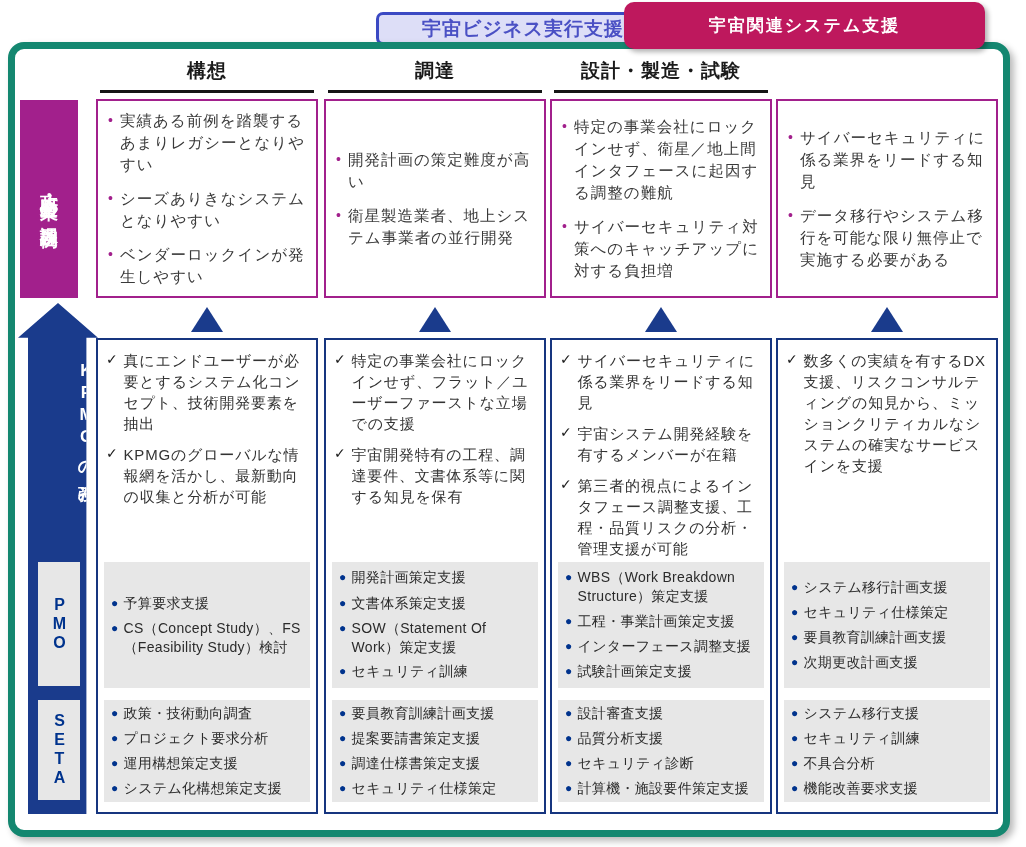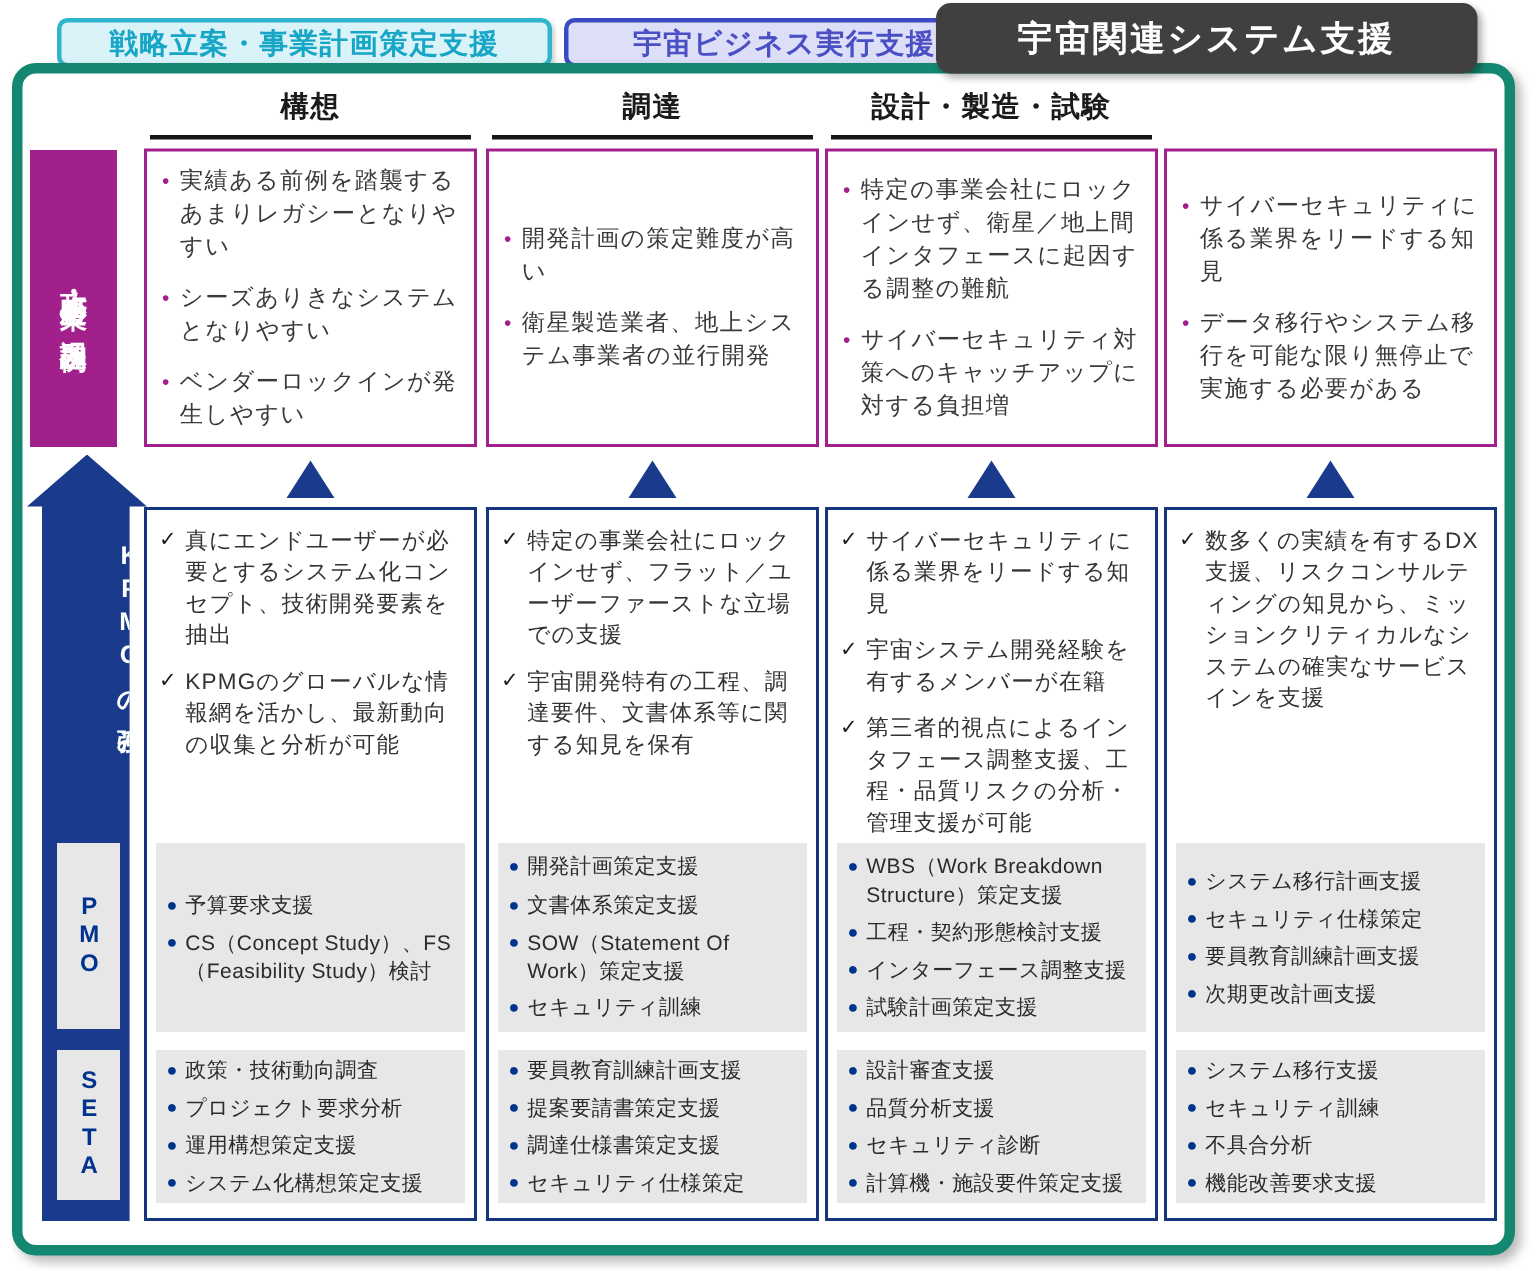--- a/index.html
+++ b/index.html
@@ -6,21 +6,21 @@
   body{width:1026px;height:847px;background:#ffffff;font-family:"Liberation Sans","DejaVu Sans",sans-serif;overflow:hidden;}
   .canvas{position:relative;width:1026px;height:847px;background:#fff;}
 
   
   .tab{position:absolute;top:12px;height:33px;display:flex;align-items:center;justify-content:center;
        font-weight:bold;font-size:19px;letter-spacing:1px;border-radius:7px;box-sizing:border-box;z-index:1;
        box-shadow:2px 2px 3px rgba(0,0,0,.18);}
   .tab1{left:38px;width:330px;background:#d9f3f9;border:3px solid #2fb5cd;color:#18a6c6;}
   .tab2{left:376px;width:266px;background:#dddef7;border:3px solid #3b49c3;color:#4a50c4;padding-left:28px;}
   .tab3{position:absolute;left:624px;top:2px;width:361px;height:47px;display:flex;align-items:center;justify-content:center;
-        background:#404040;border-radius:10px;color:#fff;font-weight:bold;font-size:23px;letter-spacing:2px;z-index:3;
+        background:#be185d;border-radius:10px;color:#fff;font-weight:bold;font-size:17px;letter-spacing:2px;z-index:3;
         box-shadow:3px 3px 5px rgba(0,0,0,.3);}
 
   
   .main{position:absolute;left:8px;top:42px;width:1002px;height:795px;background:#fff;border:7px solid #148770;
         border-radius:16px;box-sizing:border-box;z-index:2;box-shadow:4px 4px 7px rgba(0,0,0,.28);}
 
   
   .colhead{position:absolute;top:58px;height:32px;z-index:4;display:flex;align-items:flex-start;justify-content:center;
            border-bottom:3px solid #161616;font-size:19px;font-weight:600;color:#1b1b1b;letter-spacing:1px;}
 
@@ -63,23 +63,20 @@
   
   .c1{left:96px;} .c2{left:324px;} .c3{left:550px;} .c4{left:776px;}
   .h1{left:100px;width:214px;} .h2{left:328px;width:214px;} .h3{left:554px;width:214px;} .h4{left:780px;width:214px;margin-top:48px;}
   .t1{left:191px;} .t2{left:419px;} .t3{left:645px;} .t4{left:871px;}
 </style>
 </head>
 <body>
 
 <div class="canvas">
 
-  <div class="tab tab1">
-      <span>戦略立案・事業計画策定支援</span>
-    </div>
   <div class="tab tab2">
       <span>宇宙ビジネス実行支援</span>
     </div>
   <div class="tab3">
       <span>宇宙関連システム支援</span>
     </div>
 
   <div class="main"></div>
 
   <div class="colhead h1">
@@ -257,21 +254,21 @@
           <span>第三者的視点によるインタフェース調整支援、工程・品質リスクの分析・管理支援が可能</span>
         </div>
     </div>
     <div class="gray pmo">
       <div class="si">
           <span class="mk">●</span>
           <span>WBS（Work Breakdown Structure）策定支援</span>
         </div>
       <div class="si">
           <span class="mk">●</span>
-          <span>工程・契約形態検討支援</span>
+          <span>工程・事業計画策定支援</span>
         </div>
       <div class="si">
           <span class="mk">●</span>
           <span>インターフェース調整支援</span>
         </div>
       <div class="si">
           <span class="mk">●</span>
           <span>試験計画策定支援</span>
         </div>
     </div>

